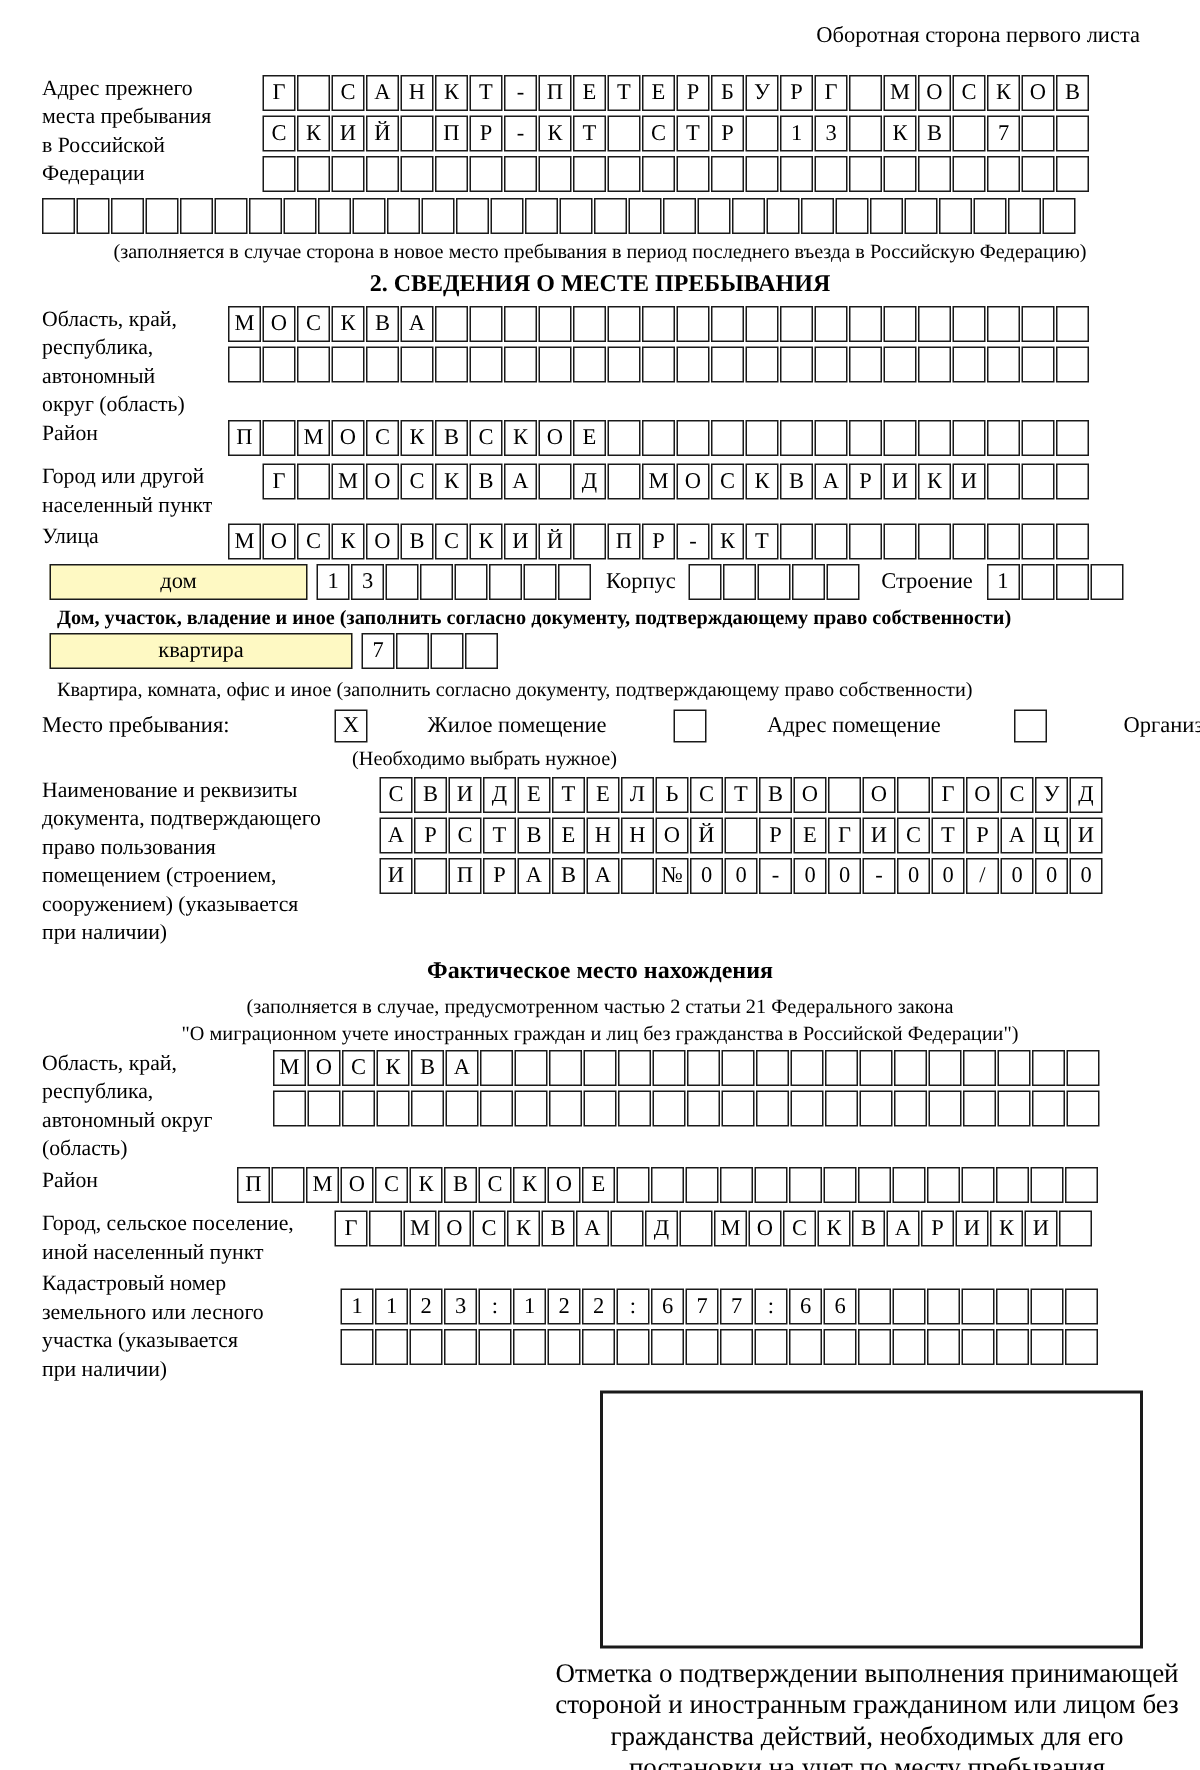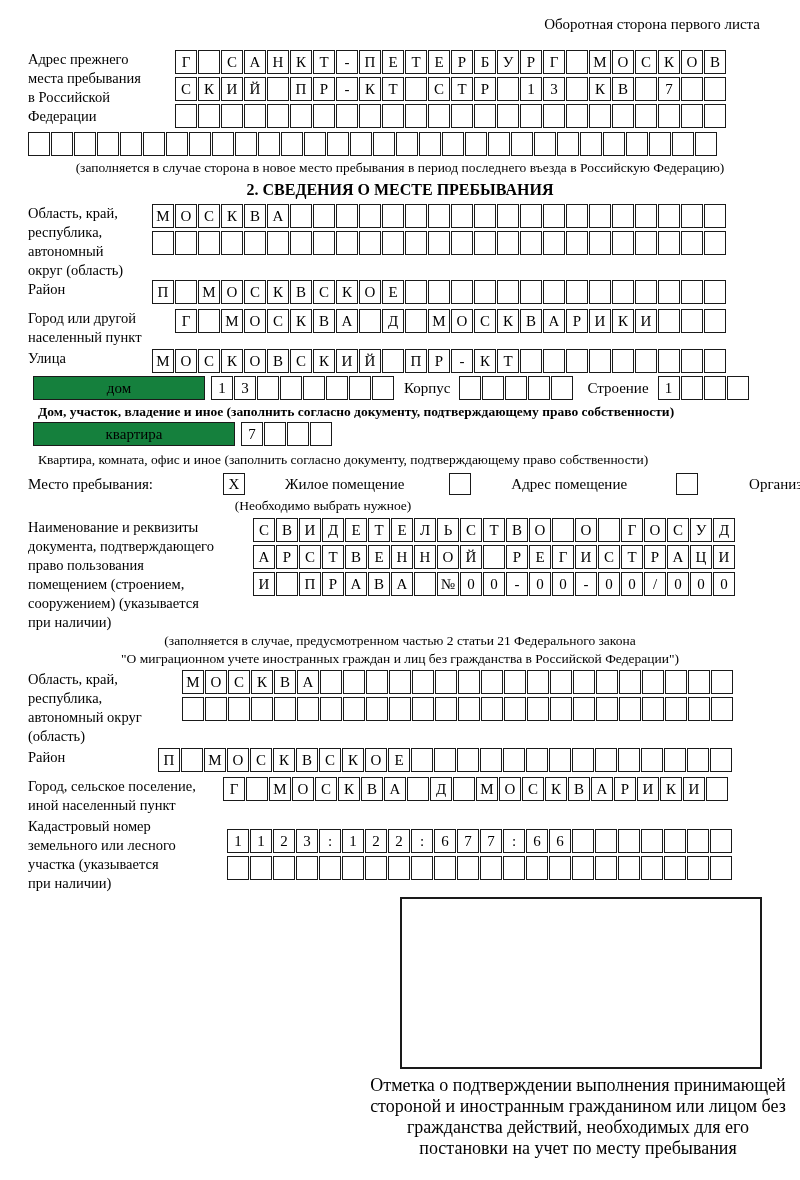--- a/index.html
+++ b/index.html
@@ -12,21 +12,21 @@
   .cellcol{flex:none;}
   .cellrow{white-space:nowrap;height:25px;margin-bottom:2px;}
   .cellrow.inline{display:inline-block;vertical-align:top;margin-bottom:0;}
   .cell{display:inline-block;box-sizing:content-box;width:20px;height:22px;border:1.5px solid #1a1a1a;margin-right:1px;
         text-align:center;font-size:15px;line-height:22px;vertical-align:top;background:#fff;}
   .sec1{margin-top:16px;}
   .fullrow{margin-top:1px;}
   .caption{font-size:13.5px;text-align:center;line-height:17px;}
   .h2,.h3{font-weight:bold;text-align:center;font-size:16px;margin:4px 0 4px 0;line-height:20px;}
   .widebox{display:inline-block;box-sizing:content-box;height:22px;border:1.5px solid #1a1a1a;line-height:22px;
-           text-align:center;font-size:15px;vertical-align:top;background:#15803d;}
+           text-align:center;font-size:15px;vertical-align:top;background:#fef9c3;}
   .house-box{width:170px;margin-left:5px;margin-right:6px;}
   .apt-box{width:200px;margin-left:5px;margin-right:6px;}
   .inlbl{display:inline-block;font-size:15px;line-height:25px;vertical-align:top;}
   .korpus{margin:0 9px 0 9px;}
   .stroenie{margin:0 9px 0 13px;}
   .rowgap{margin-top:2px;margin-bottom:2px;}
   .place-row{display:flex;align-items:center;font-size:15px;height:26px;margin-top:3px;gap:27px;}
   .plabel{flex:none;width:168px;}
   .cbox{display:inline-block;flex:none;width:20px;height:20px;border:1.6px solid #1a1a1a;text-align:center;
         line-height:20px;font-size:15px;background:#fff;}
@@ -117,20 +117,21 @@
 помещением (строением,
 сооружением) (указывается
 при наличии)</div>
     <div class="cellcol">
       <div class="cellrow"><span class="cell">С</span><span class="cell">В</span><span class="cell">И</span><span class="cell">Д</span><span class="cell">Е</span><span class="cell">Т</span><span class="cell">Е</span><span class="cell">Л</span><span class="cell">Ь</span><span class="cell">С</span><span class="cell">Т</span><span class="cell">В</span><span class="cell">О</span><span class="cell"></span><span class="cell">О</span><span class="cell"></span><span class="cell">Г</span><span class="cell">О</span><span class="cell">С</span><span class="cell">У</span><span class="cell">Д</span></div>
       <div class="cellrow"><span class="cell">А</span><span class="cell">Р</span><span class="cell">С</span><span class="cell">Т</span><span class="cell">В</span><span class="cell">Е</span><span class="cell">Н</span><span class="cell">Н</span><span class="cell">О</span><span class="cell">Й</span><span class="cell"></span><span class="cell">Р</span><span class="cell">Е</span><span class="cell">Г</span><span class="cell">И</span><span class="cell">С</span><span class="cell">Т</span><span class="cell">Р</span><span class="cell">А</span><span class="cell">Ц</span><span class="cell">И</span></div>
       <div class="cellrow"><span class="cell">И</span><span class="cell"></span><span class="cell">П</span><span class="cell">Р</span><span class="cell">А</span><span class="cell">В</span><span class="cell">А</span><span class="cell"></span><span class="cell">№</span><span class="cell">0</span><span class="cell">0</span><span class="cell">-</span><span class="cell">0</span><span class="cell">0</span><span class="cell">-</span><span class="cell">0</span><span class="cell">0</span><span class="cell">/</span><span class="cell">0</span><span class="cell">0</span><span class="cell">0</span></div>
     </div>
   </div>
 
+  <div class="h3 fact-title">Фактическое место нахождения</div>
   <div class="subnote">(заполняется в случае, предусмотренном частью 2 статьи 21 Федерального закона</div>
   <div class="subnote">"О миграционном учете иностранных граждан и лиц без гражданства в Российской Федерации")</div>
 
   <div class="frow rowgap">
     <div class="flabel w154">Область, край,
 республика,
 автономный округ
 (область)</div>
     <div class="cellcol">
       <div class="cellrow"><span class="cell">М</span><span class="cell">О</span><span class="cell">С</span><span class="cell">К</span><span class="cell">В</span><span class="cell">А</span><span class="cell"></span><span class="cell"></span><span class="cell"></span><span class="cell"></span><span class="cell"></span><span class="cell"></span><span class="cell"></span><span class="cell"></span><span class="cell"></span><span class="cell"></span><span class="cell"></span><span class="cell"></span><span class="cell"></span><span class="cell"></span><span class="cell"></span><span class="cell"></span><span class="cell"></span><span class="cell"></span></div>

